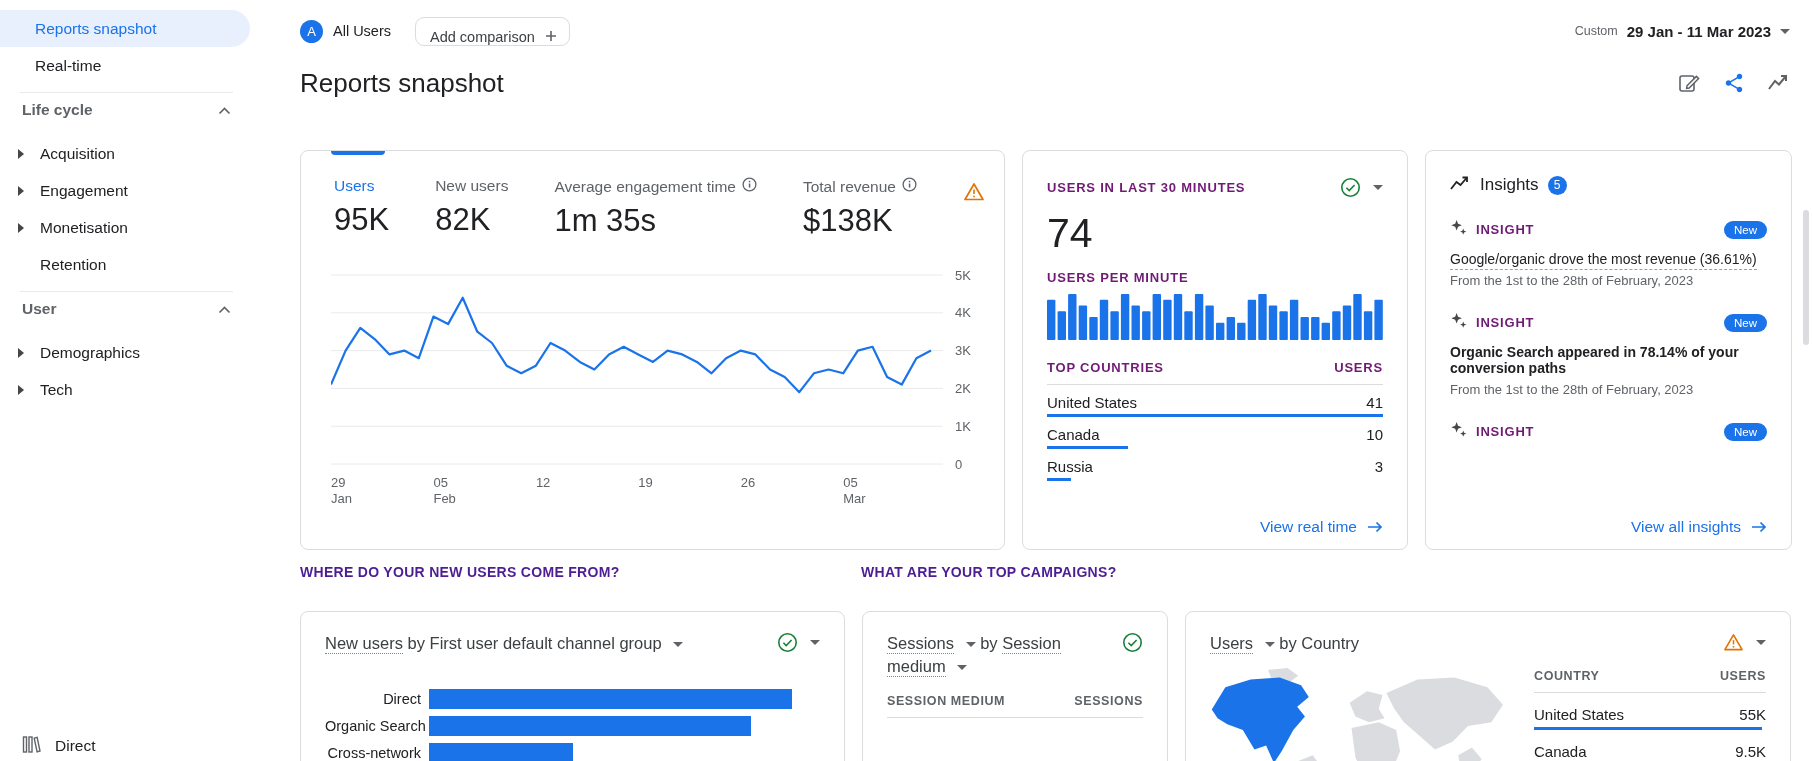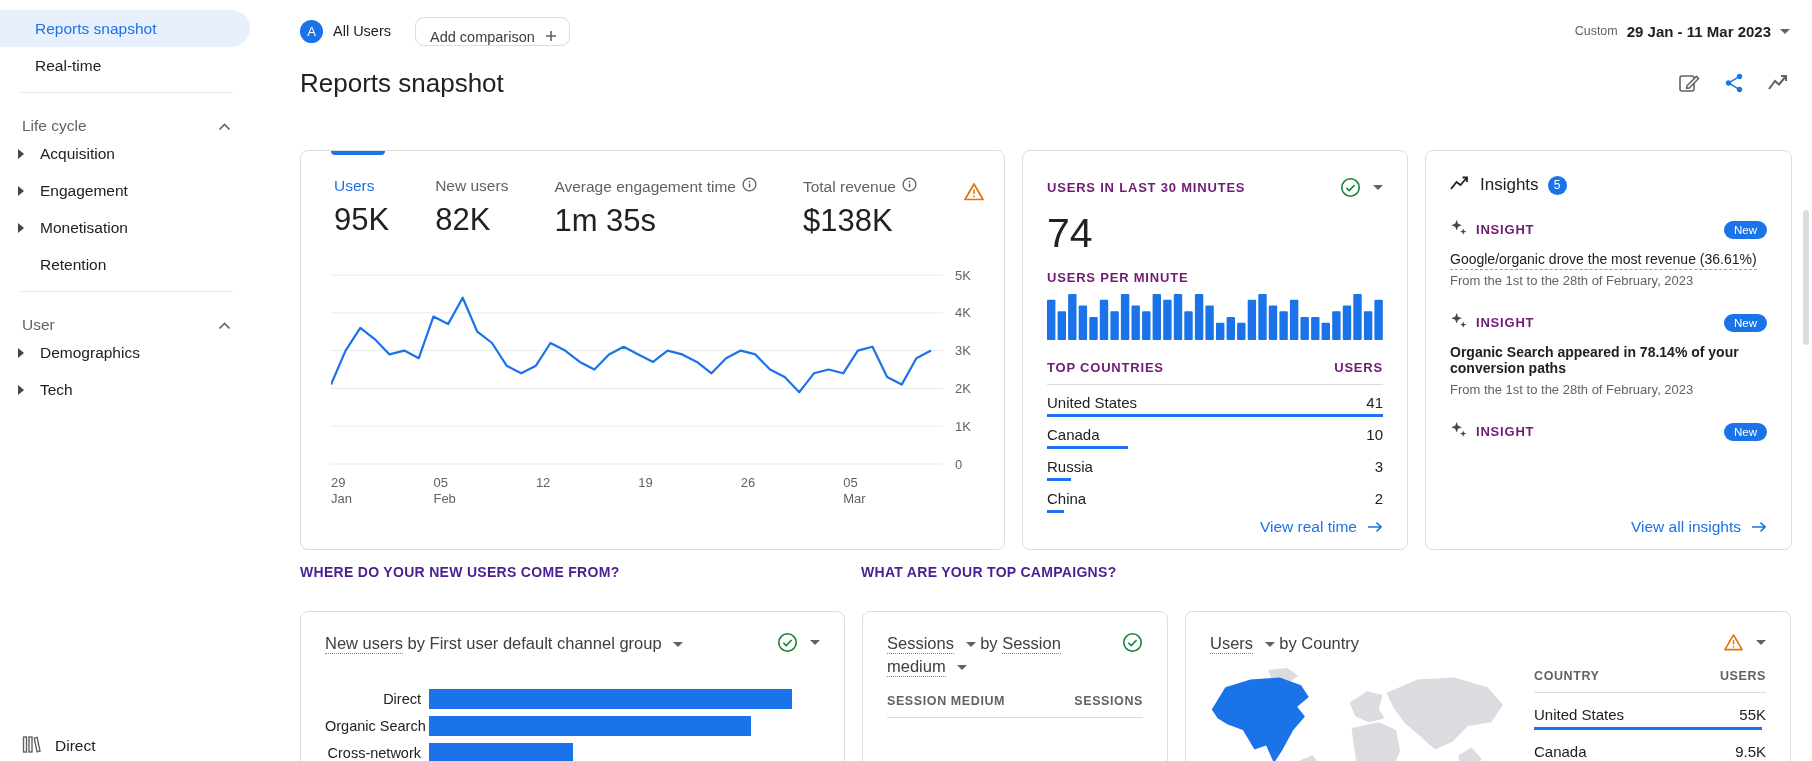--- a/index.html
+++ b/index.html
@@ -5,21 +5,21 @@
   * { margin:0; padding:0; box-sizing:border-box; }
   html,body { width:1812px; height:761px; overflow:hidden; background:#fff;
     font-family:"Liberation Sans","DejaVu Sans",sans-serif; color:#202124; }
   .app { position:relative; width:1812px; height:761px; background:#fff; }
 
   
   .sidebar { position:absolute; left:0; top:0; width:253px; height:761px; background:#fff; padding-top:10px; }
   .nav-item { height:37px; display:flex; align-items:center; padding-left:35px; font-size:15.5px; color:#202124; cursor:pointer; position:relative; }
   .nav-item.selected { background:#e8f0fe; color:#1a73e8; border-radius:0 24px 24px 0; width:250px; }
   .side-divider { border-bottom:1px solid #e8eaed; margin:8px 20px; }
-  .section-head { height:34px; display:flex; align-items:flex-end; padding:0 22px; color:#5f6368; font-size:15.5px; }
+  .section-head { height:34px; display:flex; align-items:flex-start; padding:0 22px; color:#5f6368; font-size:15.5px;font-weight:bold; }
   .section-head .chev { margin-left:auto; }
   .tree-arrow { position:absolute; left:18px; top:50%; margin-top:-5px; width:0; height:0;
     border-left:6px solid #444746; border-top:5px solid transparent; border-bottom:5px solid transparent; }
   .nav-sub { padding-left:40px; }
   .library-row { position:absolute; left:0; top:728px; width:253px; height:36px; display:flex; align-items:center; padding-left:22px; font-size:15.5px; color:#202124; cursor:pointer; gap:14px; }
 
   
   .topbar { position:absolute; left:300px; top:14px; right:22px; height:34px; display:flex; align-items:center; }
   .audience-chip { display:flex; align-items:center; gap:10px; cursor:pointer; }
   .avatar { width:23px; height:23px; border-radius:50%; background:#1a73e8; color:#fff; font-size:13px;
@@ -380,29 +380,20 @@
         </div>
         <div class="trow">
           <div class="trow-top">
               <span>Russia</span>
               <span>3</span>
             </div>
           <div class="ttrack">
               <div class="tfill" style="width: 7%;"></div>
             </div>
         </div>
-        <div class="trow">
-          <div class="trow-top">
-              <span>China</span>
-              <span>2</span>
-            </div>
-          <div class="ttrack">
-              <div class="tfill" style="width: 5%;"></div>
-            </div>
-        </div>
       </div>
       <a class="card-footer-link">
         <span>View real time</span>
         <svg width="16" height="12" viewBox="0 0 16 12">
             <path d="M1 6h13M9.5 1.5 L14 6 L9.5 10.5" fill="none" stroke="#1a73e8" stroke-width="1.7"></path>
           </svg>
       </a>
     </section>
 
     <section class="card insights">

